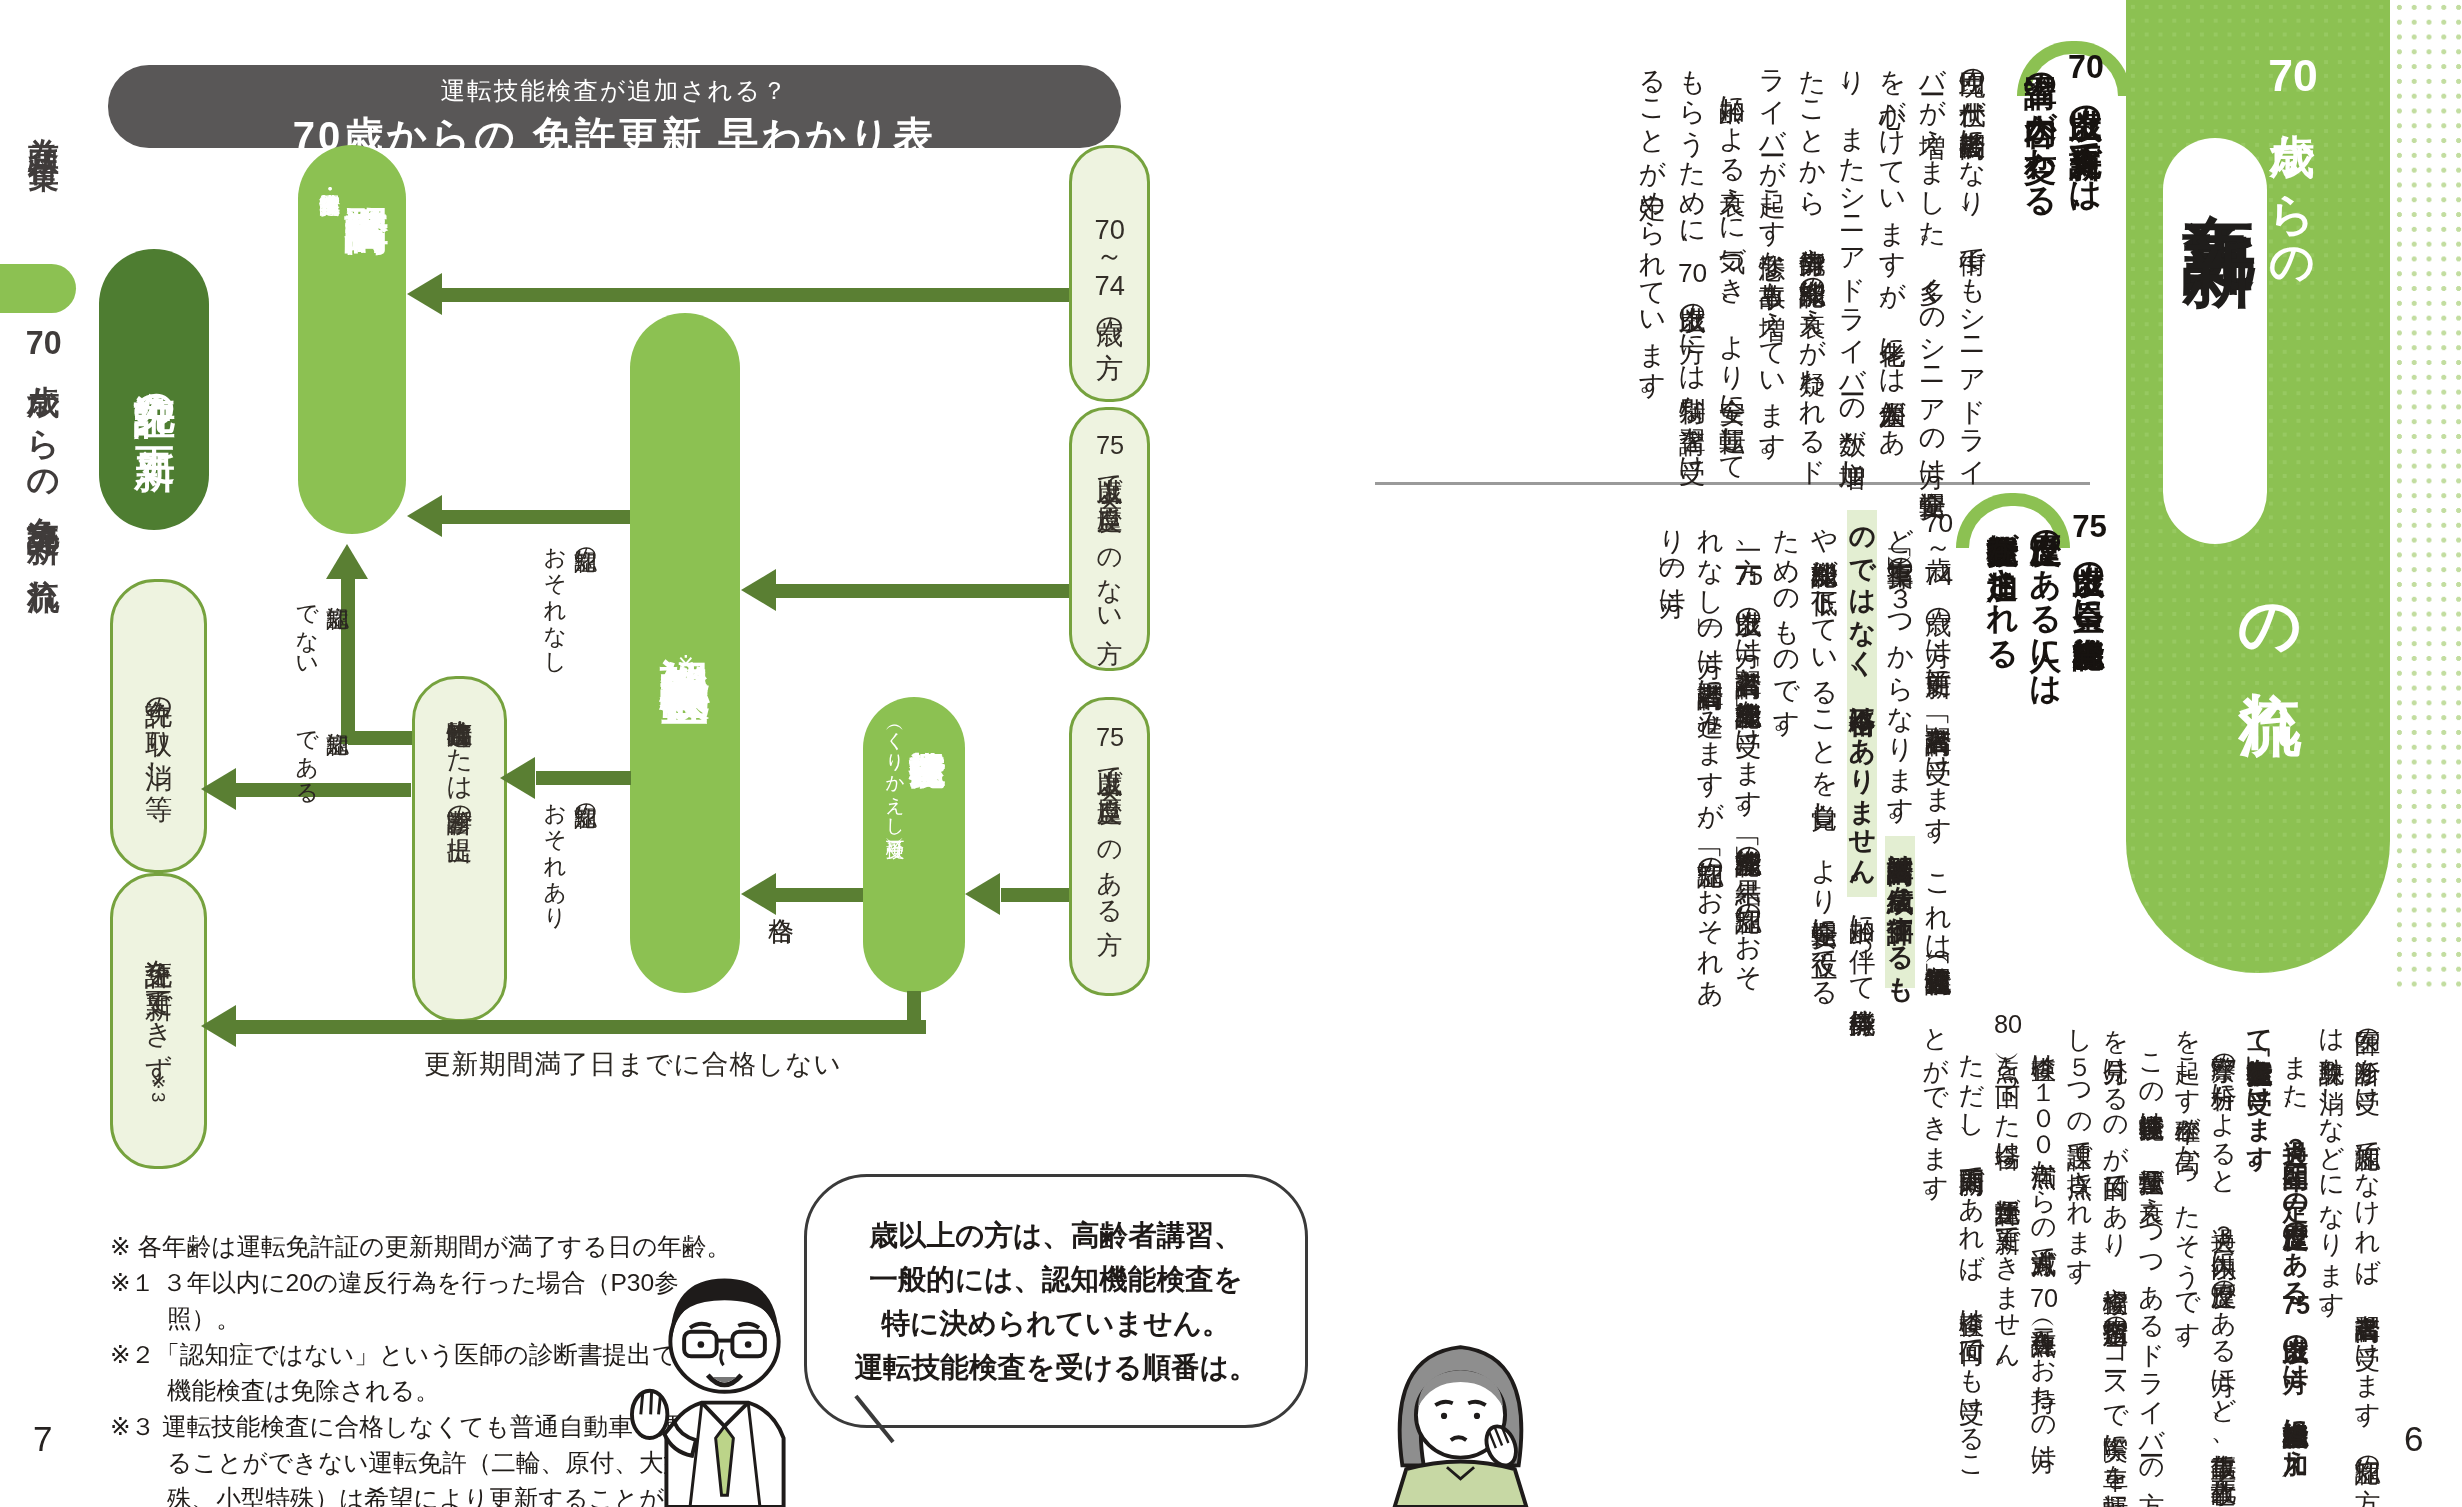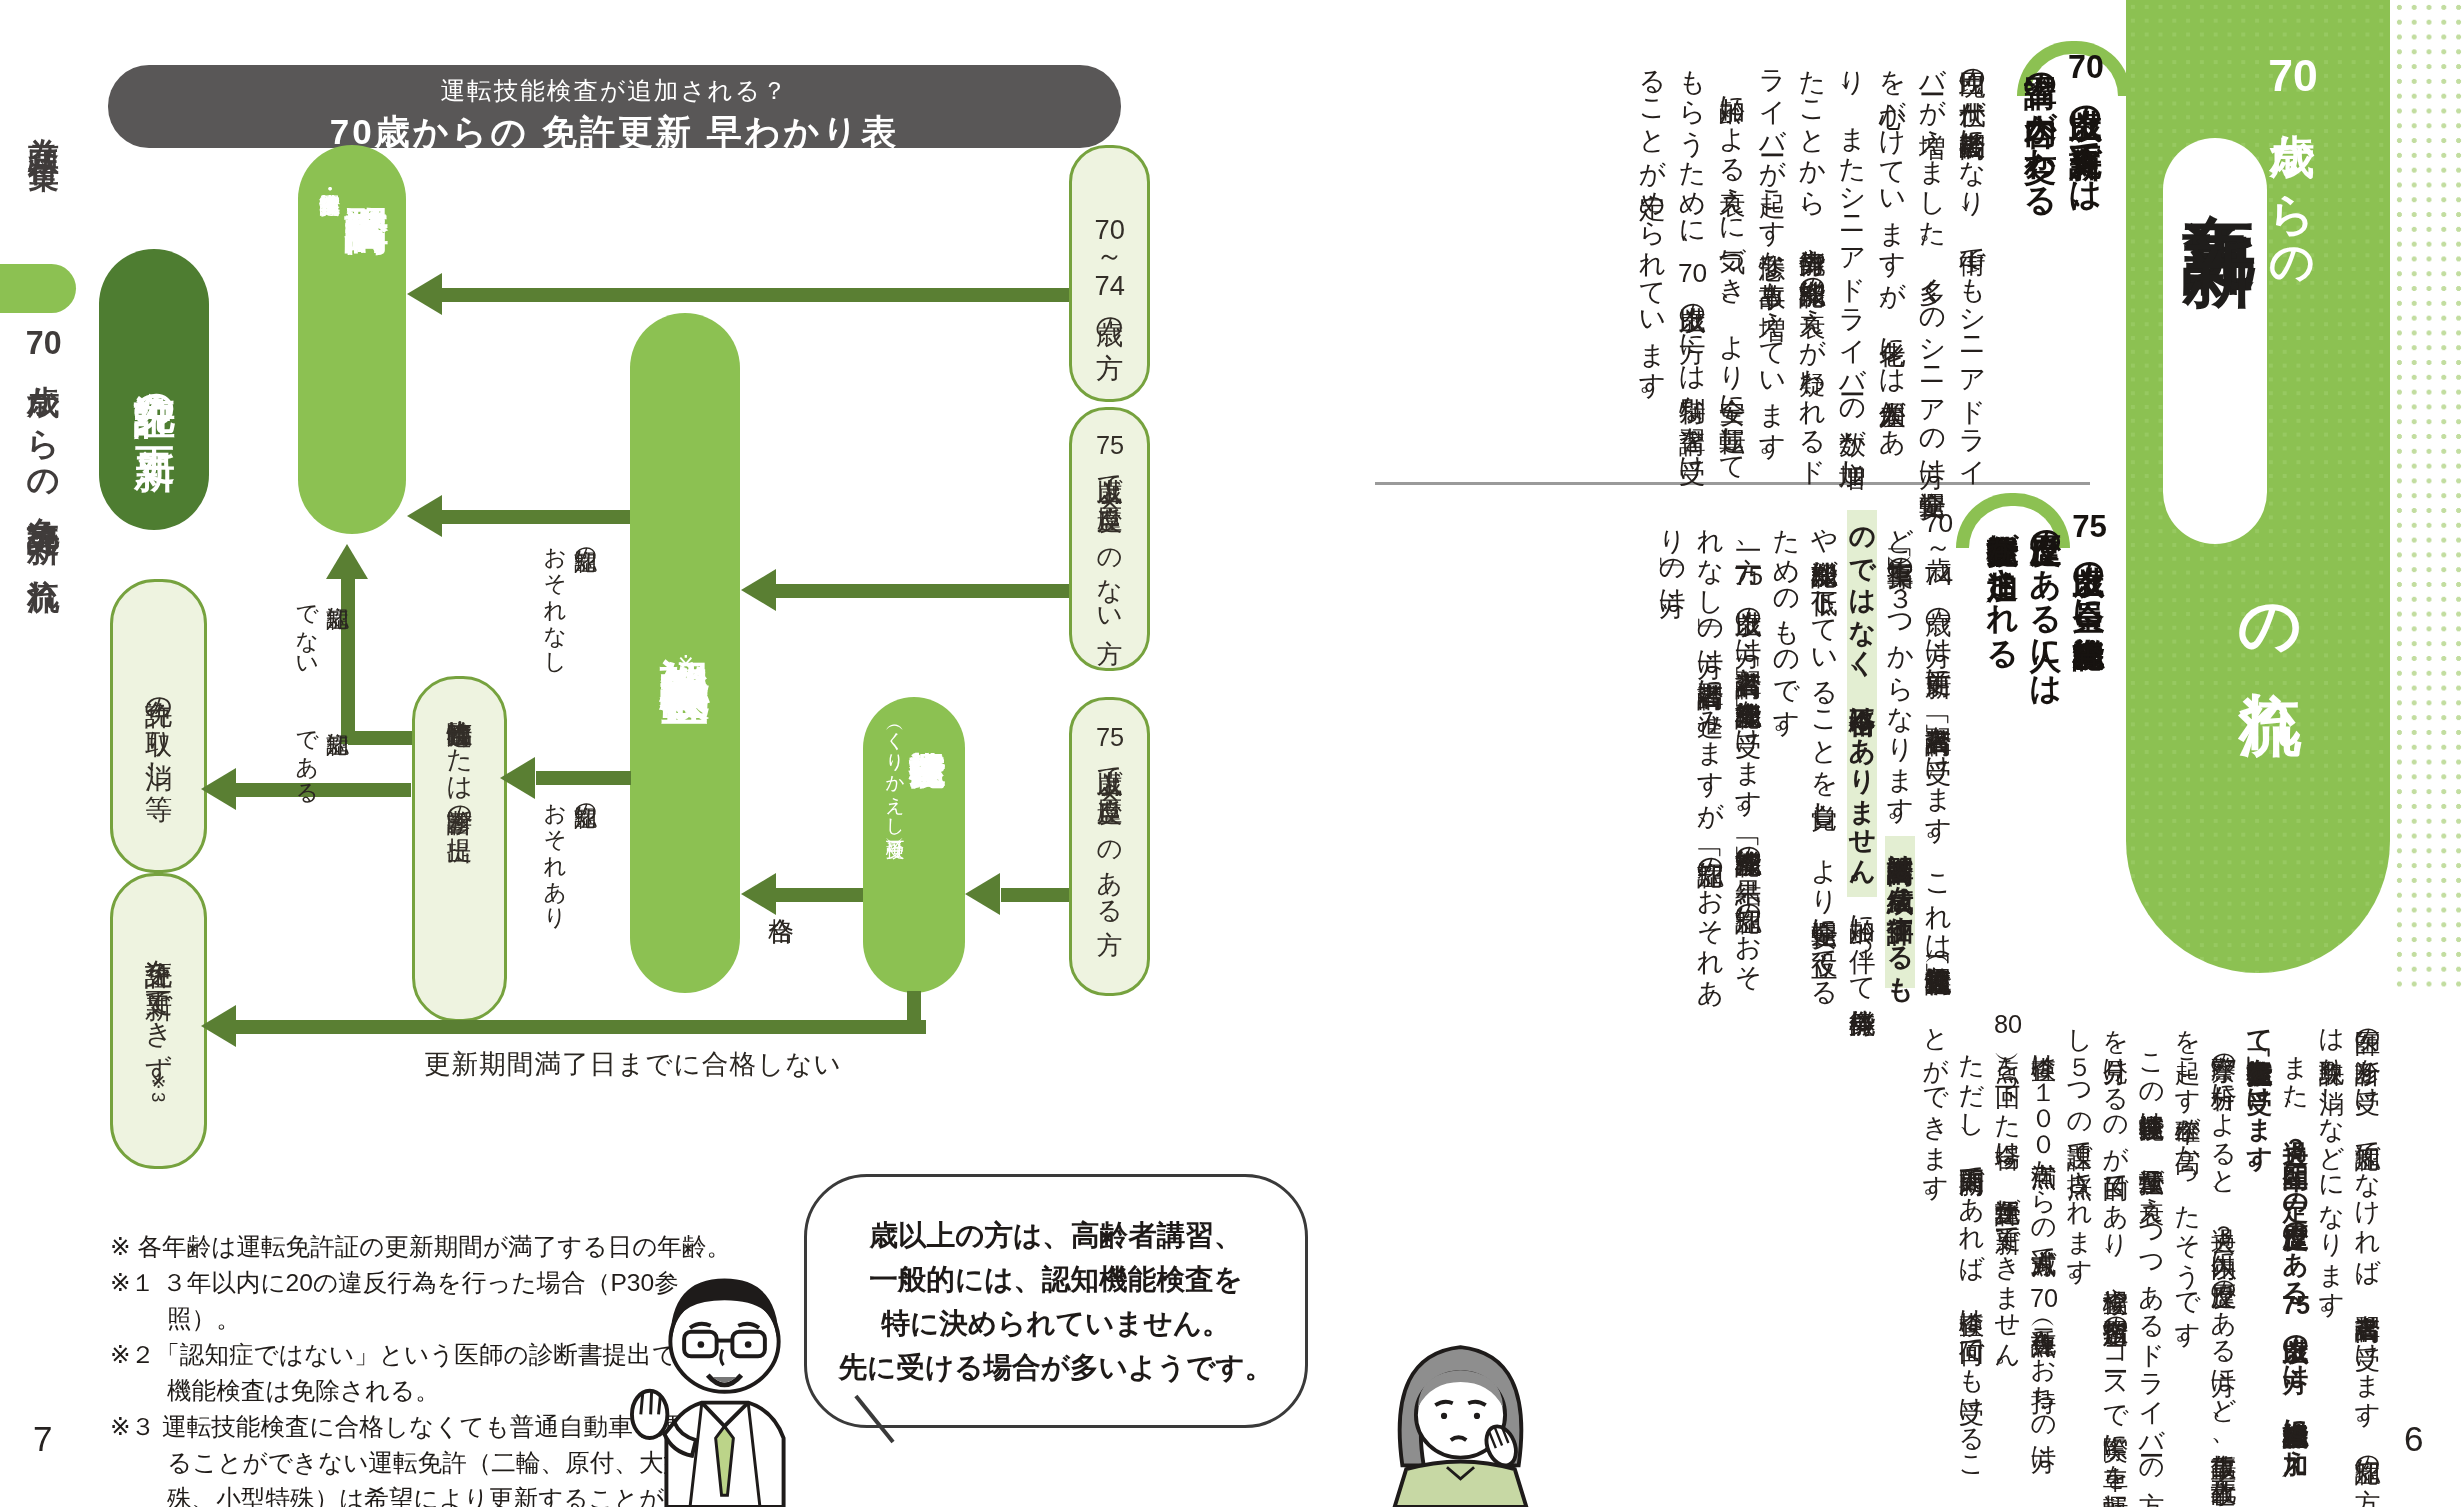--- a/index.html
+++ b/index.html
@@ -7,21 +7,21 @@
         font-family:"Liberation Sans","DejaVu Sans",sans-serif;color:#262220;}
   .v{writing-mode:vertical-rl;text-orientation:mixed;}
   .tcy{text-combine-upright:all;}
   .pre{white-space:pre-line;}
   .abs{position:absolute;}
 
   
   #bar{left:108px;top:65px;width:1013px;height:83px;border-radius:41px;background:#595757;
        color:#fff;text-align:center;}
   #bar1{font-size:24.6px;margin-top:8.9px;letter-spacing:2px;}
-  #bar2{font-size:35px;font-weight:bold;letter-spacing:3px;margin-top:2px;}
+  #bar2{font-size:40px;font-weight:bold;letter-spacing:3px;margin-top:2px;}
 
   
   #sb-tag{left:23.6px;top:114px;font-size:30.5px;font-weight:bold;color:#403c3b;letter-spacing:7.9px;}
   #sb-pill{left:-27.6px;top:264px;width:104px;height:49px;border-radius:24.6px;background:#8cc152;}
   #sb-title{left:21.7px;top:327px;font-size:32.5px;font-weight:bold;color:#403c3b;letter-spacing:4.9px;}
   #p7{left:33px;top:1419px;font-size:35px;color:#262220;}
   #p6{left:2404px;top:1419px;font-size:35px;color:#262220;}
 
   
   .pill{position:absolute;display:flex;justify-content:center;}
@@ -208,21 +208,21 @@
     <div class="note jp">※ 各年齢は運転免許証の更新期間が満了する日の年齢。</div>
     <div class="note jp">※１ ３年以内に<span class="tcy">20</span>の違反行為を行った場合（P<span class="tcy">30</span>参照）。</div>
     <div class="note jp">※２「認知症ではない」という医師の診断書提出で認知機能検査は免除される。</div>
     <div class="note jp">※３ 運転技能検査に合格しなくても普通自動車を運転することができない運転免許（二輪、原付、大型特殊、小型特殊）は希望により更新することができる。</div>
   </div>
 
   <div class="abs" id="bubble">
     <div class="jp">歳以上の方は、高齢者講習、</div>
     <div class="jp">一般的には、認知機能検査を</div>
     <div class="jp">特に決められていません。</div>
-    <div class="jp">先に受ける場合が多いようです。</div>
+    <div class="jp">運転技能検査を受ける順番は。</div>
   </div>
   <div class="abs" id="bubble-tail"></div>
   <svg class="abs" id="doctor" viewBox="0 0 215 262">
     <path d="M48 192 Q58 164 84 156 L131 156 Q157 164 167 192 L167 262 L48 262 Z" fill="#fff" stroke="#1e1b1a" stroke-width="4"></path>
     <path d="M84 156 L107 180 L131 156" fill="none" stroke="#1e1b1a" stroke-width="4"></path>
     <path d="M107 180 L98 192 L104 250 L110 250 L116 192 Z" fill="#bcd489" stroke="#1e1b1a" stroke-width="3"></path>
     <path d="M84 156 L72 262 M131 156 L143 262" fill="none" stroke="#1e1b1a" stroke-width="3"></path>
     <ellipse cx="107" cy="94" rx="55" ry="51" fill="#fff" stroke="#1e1b1a" stroke-width="4"></ellipse>
     <path d="M52 98 Q50 30 107 30 Q164 30 162 98 L158 80 Q152 52 107 52 Q62 52 56 80 Z" fill="#1e1b1a"></path>
     <path d="M72 80 Q82 73 93 78" fill="none" stroke="#1e1b1a" stroke-width="4"></path>

